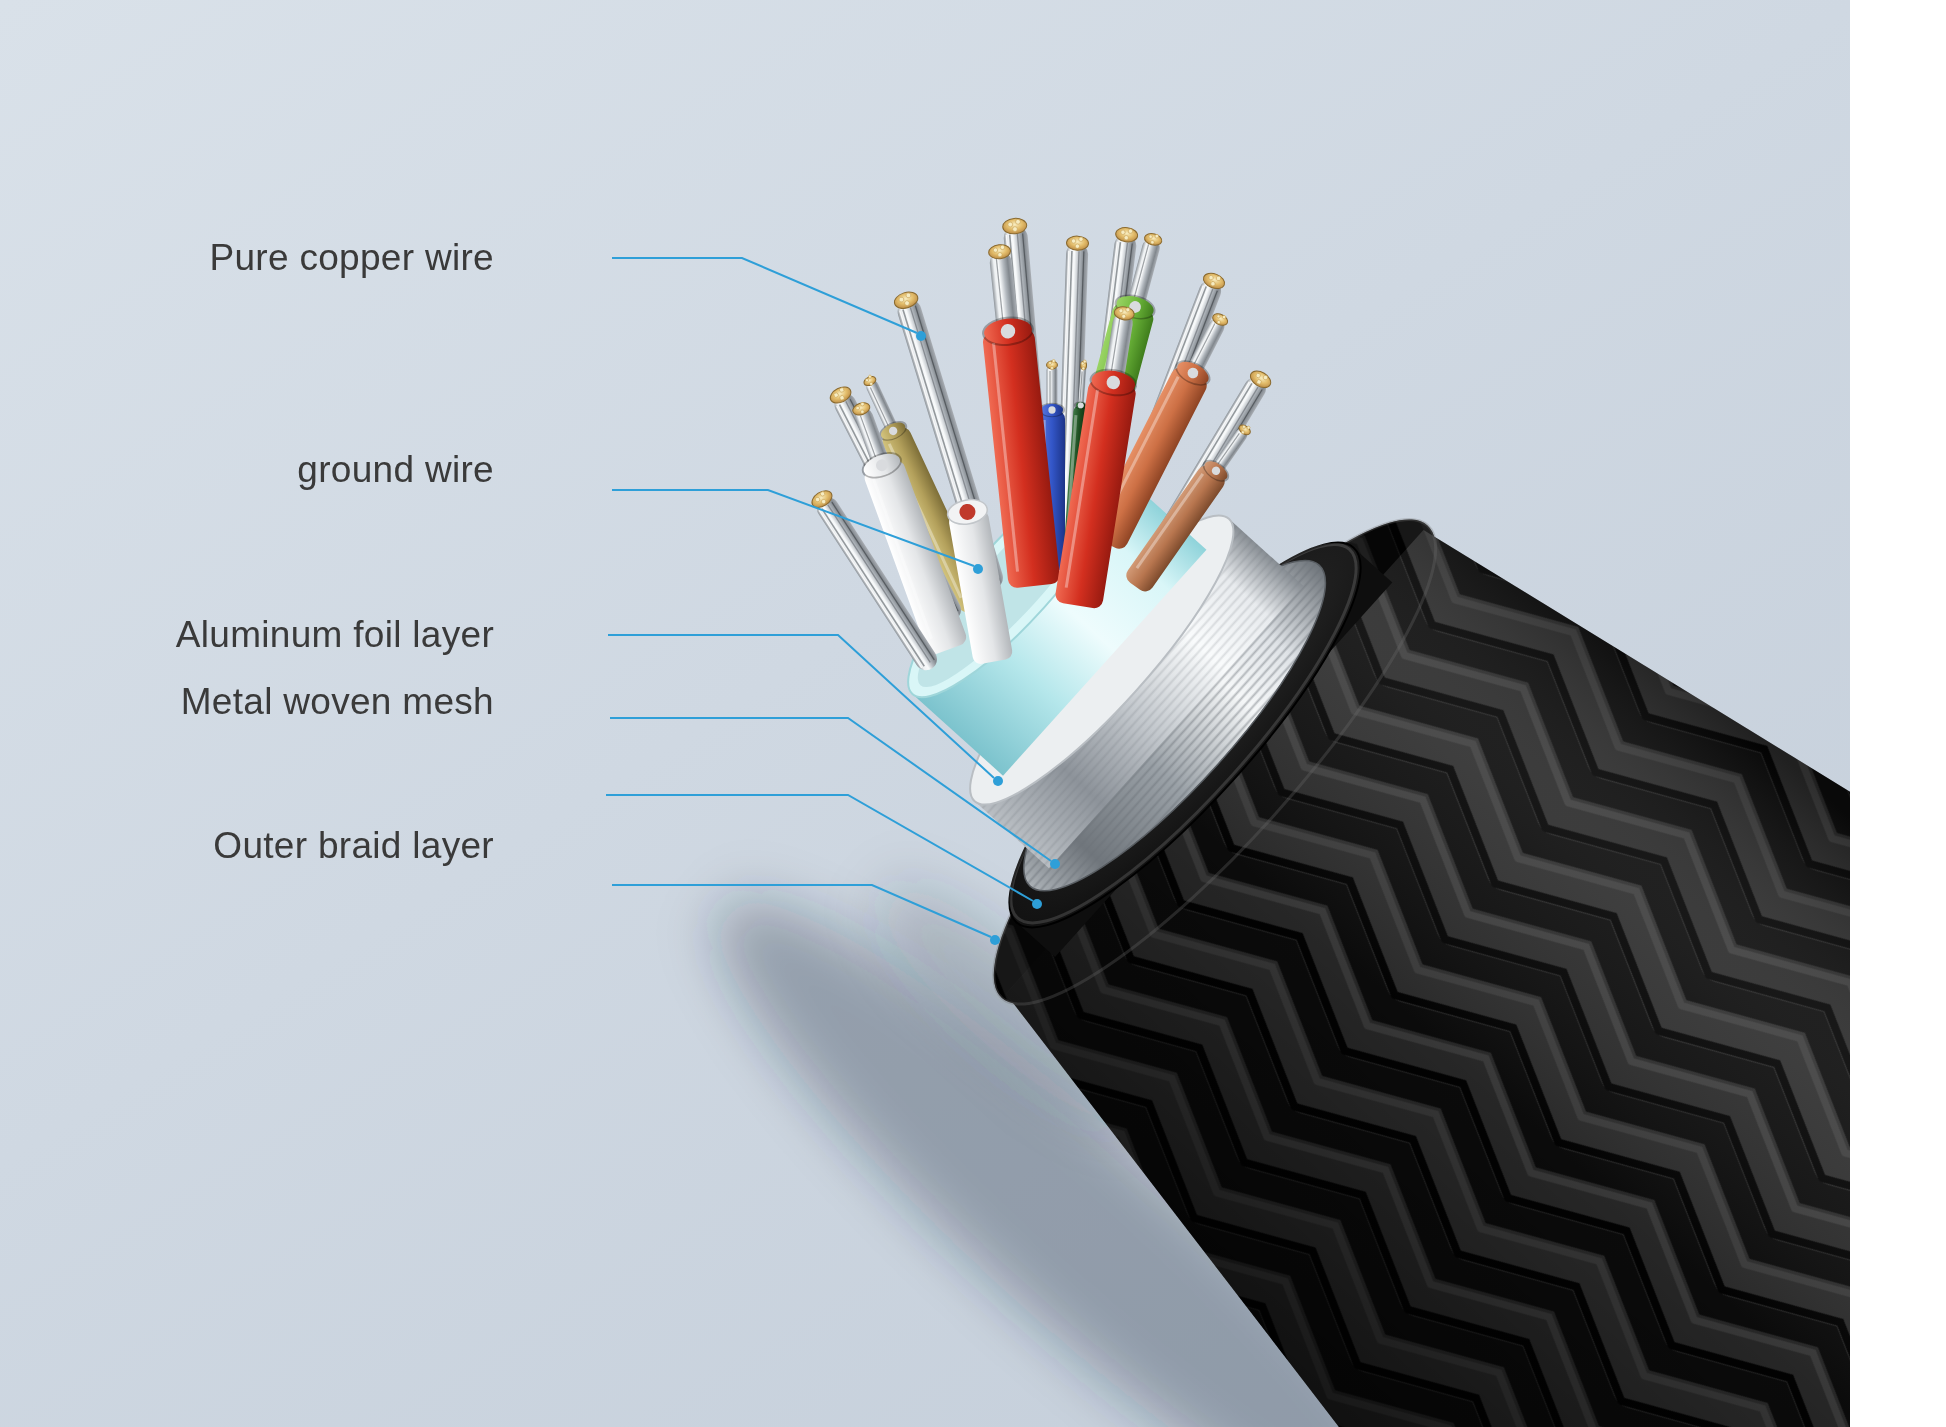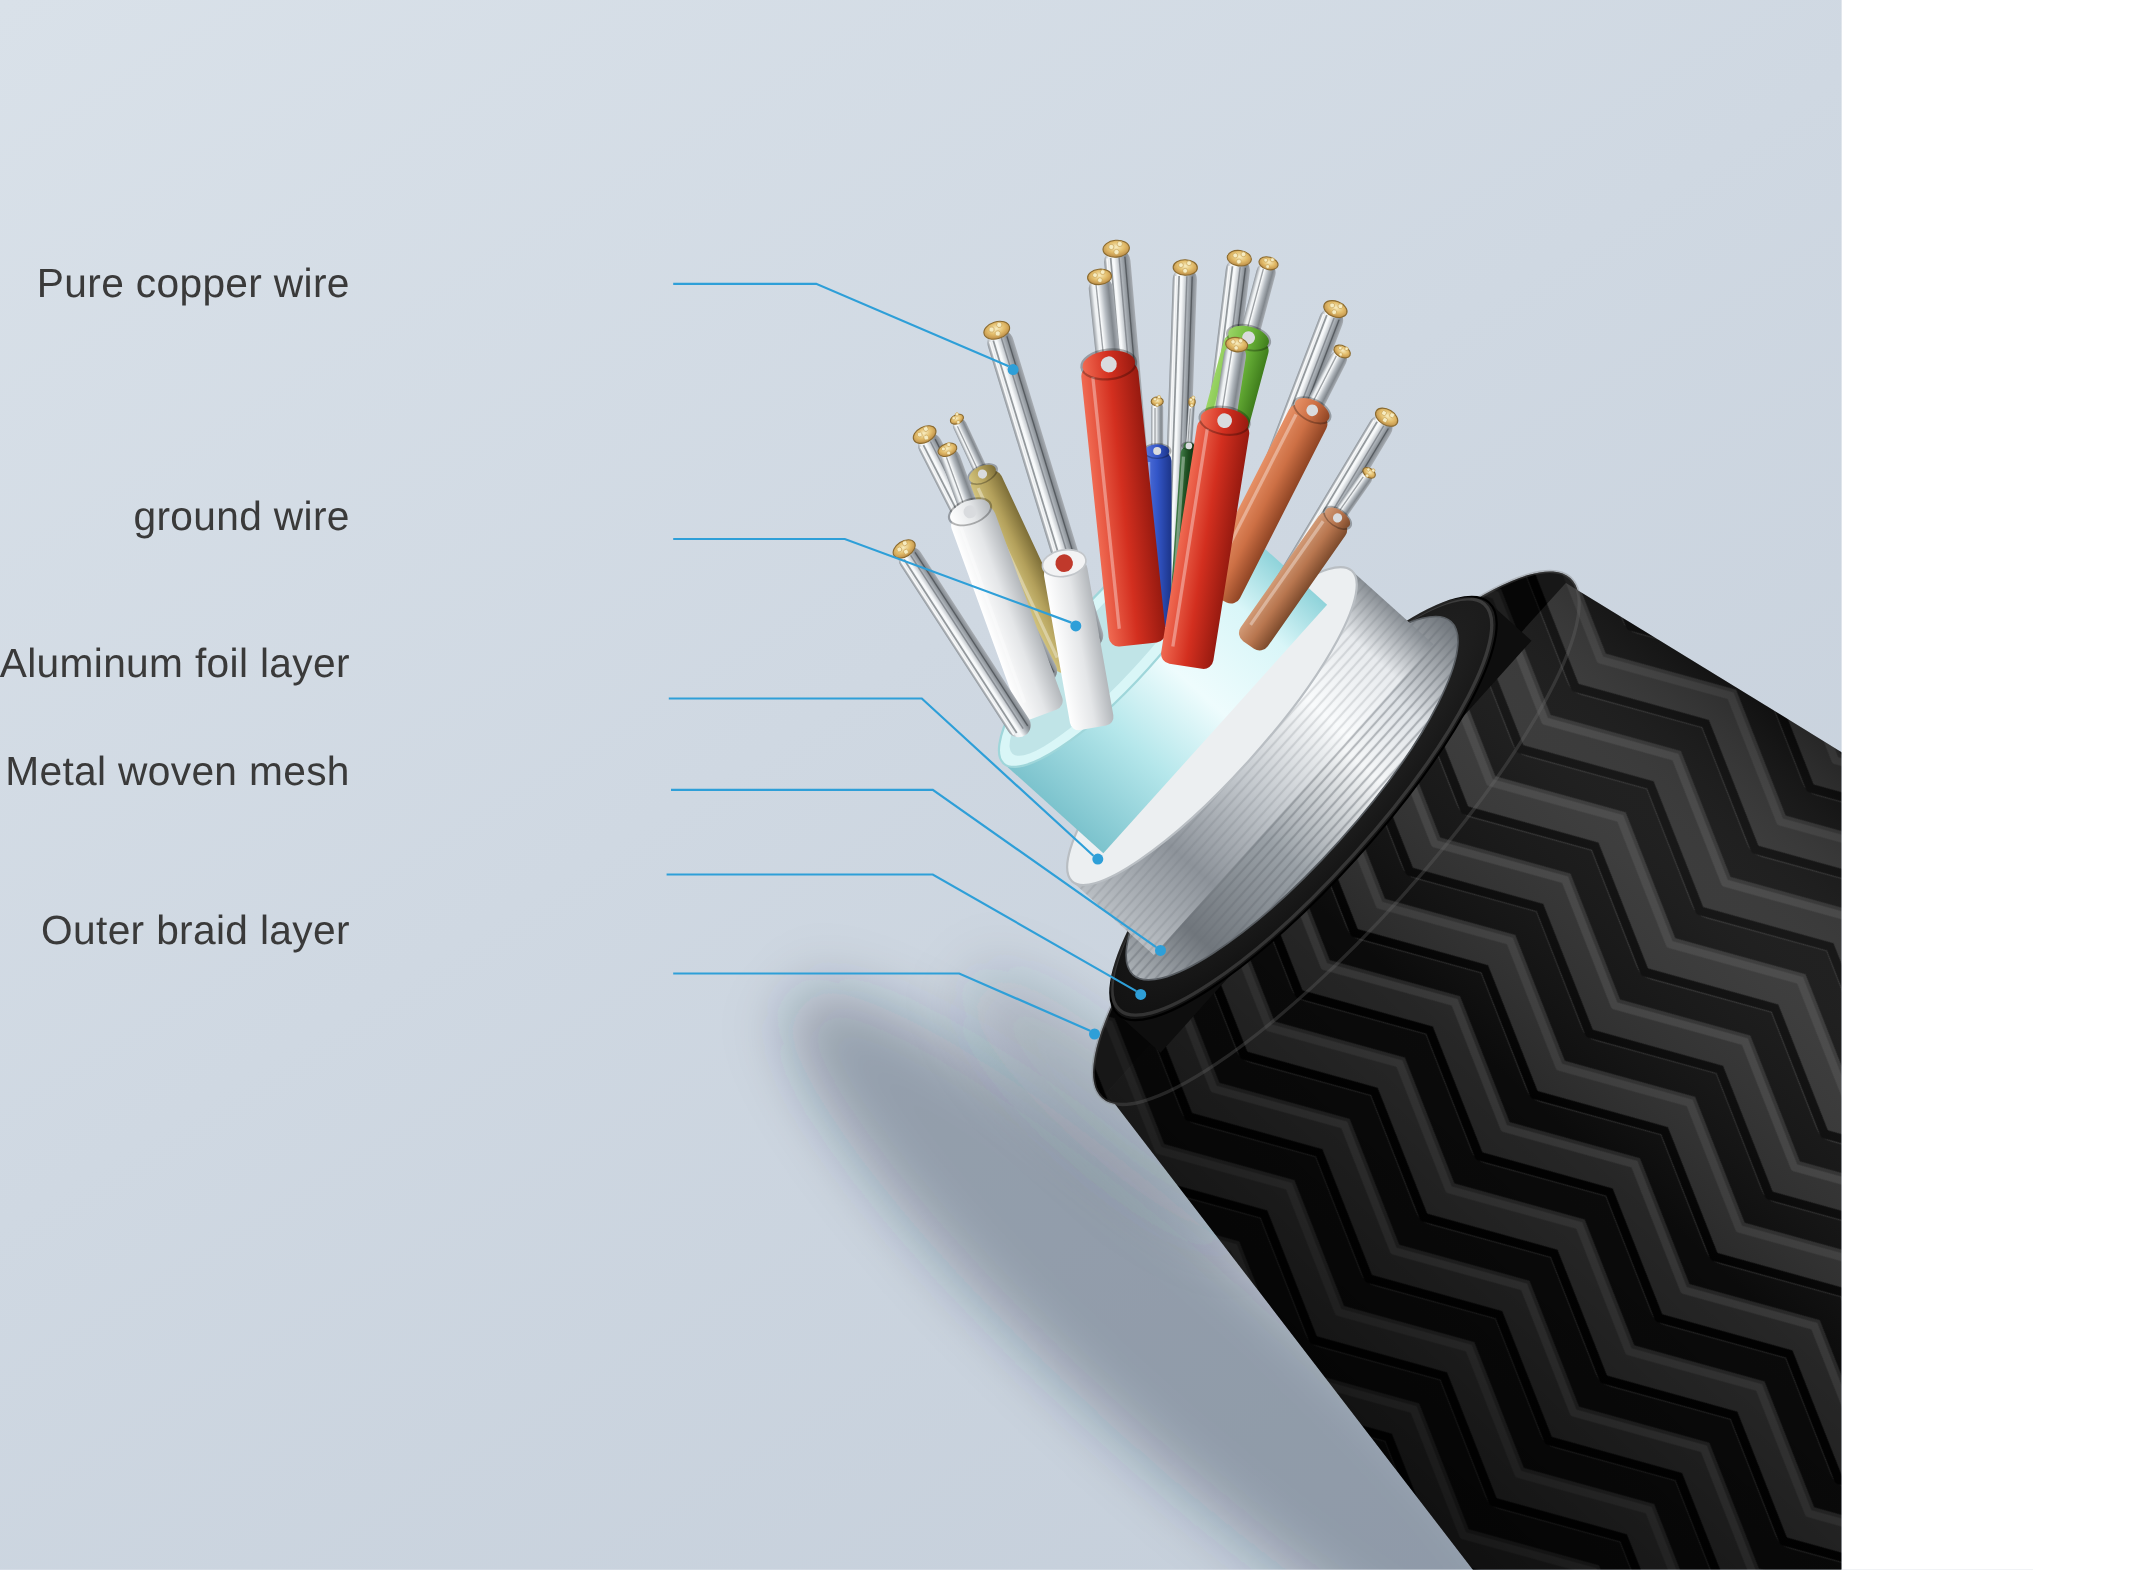--- a/index.html
+++ b/index.html
@@ -1,21 +1,21 @@
 <!DOCTYPE html>
 <html style="--background: #cfd8e2; --label_text: #3a3a3a; --leader_line: #2e9fd8; --braid: #141414; --pvc: #101010; --metal_mesh: #c7ccd1; --aluminum_foil: #e3e6e9; --insulation: #bfeef1; --copper: #e3bd6b; --wire_red: #d32f1f; --wire_green: #6fb93c; --wire_orange: #cd7045; --wire_white: #e9e9e9; --wire_blue: #3356c8; --wire_khaki: #b3a05b;"><head>
 <meta charset="utf-8">
 <style>
   html,body{margin:0;padding:0;}
   body{
     width:1946px;height:1427px;overflow:hidden;
     font-family:"Liberation Sans", sans-serif;
   }
   .stage{
-    position:relative;width:1674px;height:1427px;overflow:hidden;
+    position:relative;width:1850px;height:1427px;overflow:hidden;
     background:linear-gradient(148deg,#d9e1e9 0%,#cfd8e2 45%,#c3cdd9 100%);
     background-color:var(--background,#cfd8e2);
   }
   .stage svg{position:absolute;left:0;top:0;}
   .labels{position:absolute;inset:0;pointer-events:none;}
   .label{
     position:absolute;right:1356px;white-space:nowrap;text-align:right;
     font:400 37px/44px "Liberation Sans", sans-serif;
     color:var(--label_text,#3a3a3a);letter-spacing:.3px;
   }
@@ -424,17 +424,17 @@
       <circle cx="1037" cy="904" r="5"></circle>
 
       <polyline points="612,885 872,885 991,937"></polyline>
       <circle cx="995" cy="940" r="5"></circle>
     </g>
   </svg>
 
   <div class="labels">
     <div class="label" style="top:236px">Pure copper wire</div>
     <div class="label" style="top:448px">ground wire</div>
-    <div class="label" style="top:581px">Aluminum foil layer</div>
+    <div class="label" style="top:613px">Aluminum foil layer</div>
     <div class="label" style="top:680px">Metal woven mesh</div>
     <div class="label" style="top:824px">Outer braid layer</div>
   </div>
 </div>
 
 </body></html>

